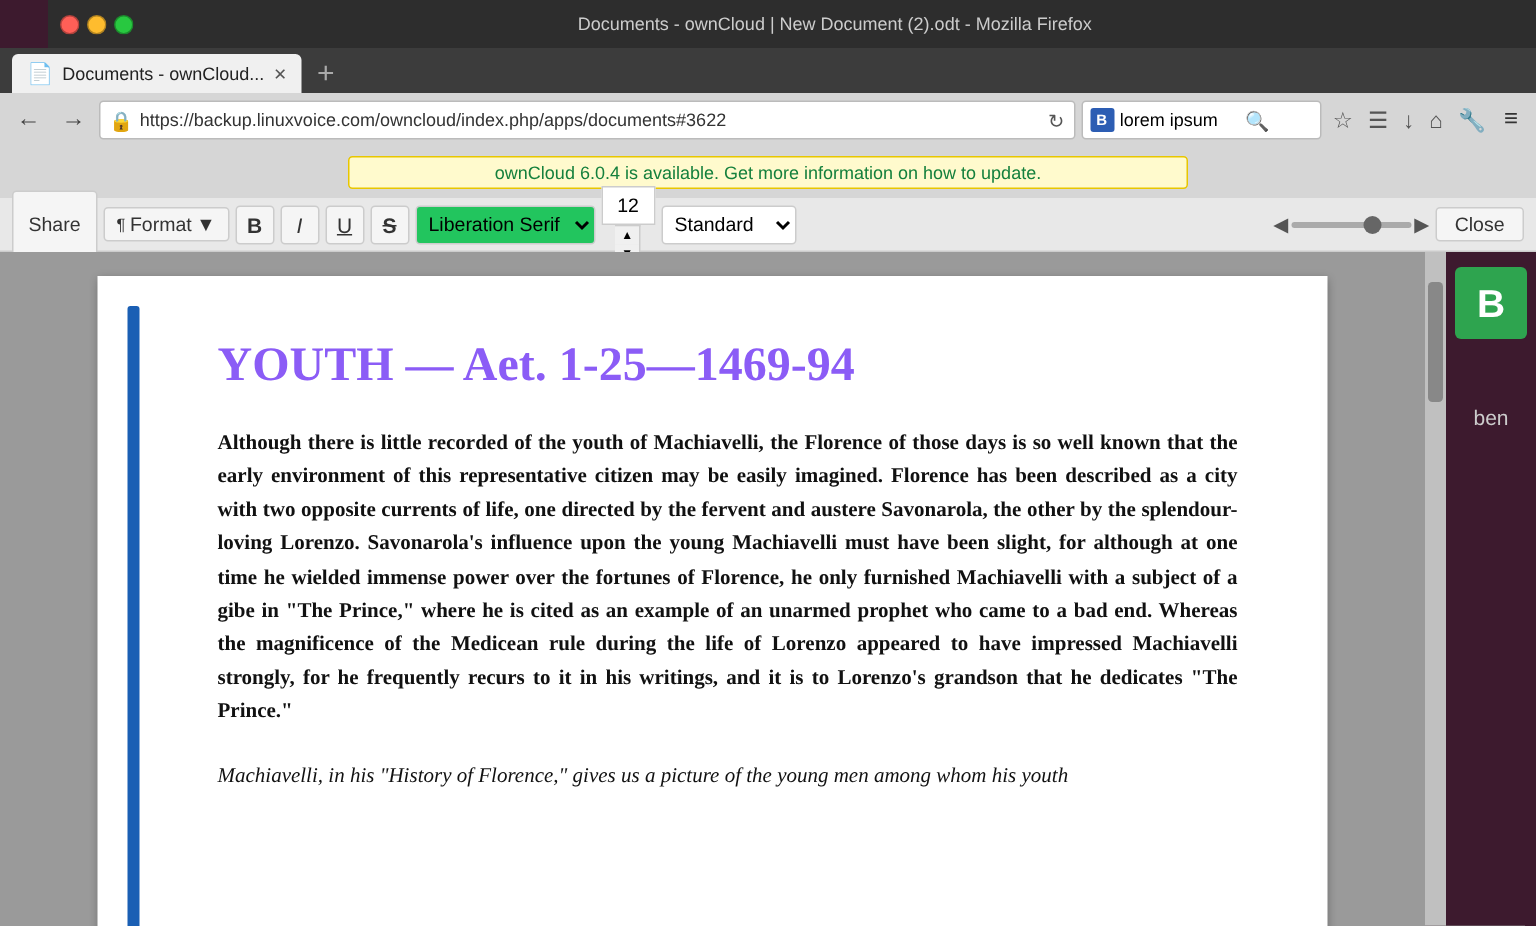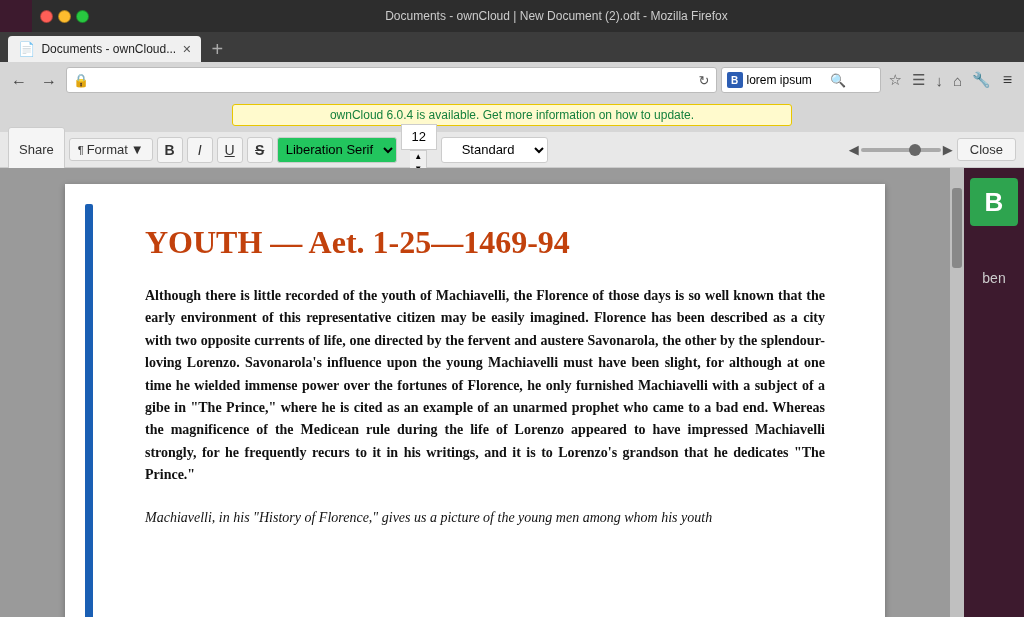--- a/index.html
+++ b/index.html
@@ -221,21 +221,21 @@
     .size-up, .size-down {
       font-size: 8px; line-height: 12px; height: 13px; width: 16px; text-align: center;
       cursor: pointer; background: #f0f0f0;
     }
     .style-select {
       border: 1px solid #ccc;
       border-radius: 3px;
       background: white;
       font-size: 13px;
       height: 26px;
-      padding: 0 16px;
+      padding: 0 4px;
       min-width: 90px;
     }
     .toolbar-spacer { flex: 1; }
     .zoom-control {
       display: flex; align-items: center; gap: 2px;
     }
     .zoom-btn { font-size: 13px; cursor: pointer; color: #555; background: none; border: none; }
     .zoom-slider {
       width: 80px; height: 4px; background: #aaa; border-radius: 2px; position: relative;
     }
@@ -284,21 +284,21 @@
       left: 20px;
       top: 20px;
       bottom: 20px;
       border-radius: 2px;
     }
     .doc-title {
       font-family: 'Liberation Serif', Georgia, serif;
       font-size: 32px;
       font-weight: bold;
       margin-bottom: 24px;
-      color: #c2410c;
+      color: #8b5cf6;
     }
     .doc-body {
       font-family: 'Liberation Serif', Georgia, serif;
       font-size: 14px;
       font-weight: bold;
       line-height: 1.6;
       color: #111;
       text-align: justify;
       margin-bottom: 20px;
     }
@@ -374,20 +374,21 @@
     <span class="tab-close">✕</span>
   </div>
   <button class="new-tab-btn">+</button>
 </div>
 
 <div class="navbar">
   <button class="nav-btn">←</button>
   <button class="nav-btn">→</button>
   <div class="url-bar">
     <span class="lock-icon">🔒</span>
+    <span class="url-text">https://backup.linuxvoice.com/owncloud/index.php/apps/documents#3622</span>
     <span class="url-spacer"></span>
     <span class="reload-btn">↻</span>
   </div>
   <div class="search-bar">
     <div class="search-engine-icon">B</div>
     <input class="search-input" value="lorem ipsum" style="">
     <span class="search-go">🔍</span>
   </div>
   <div class="nav-icons">
     <button class="nav-icon-btn">☆</button>

